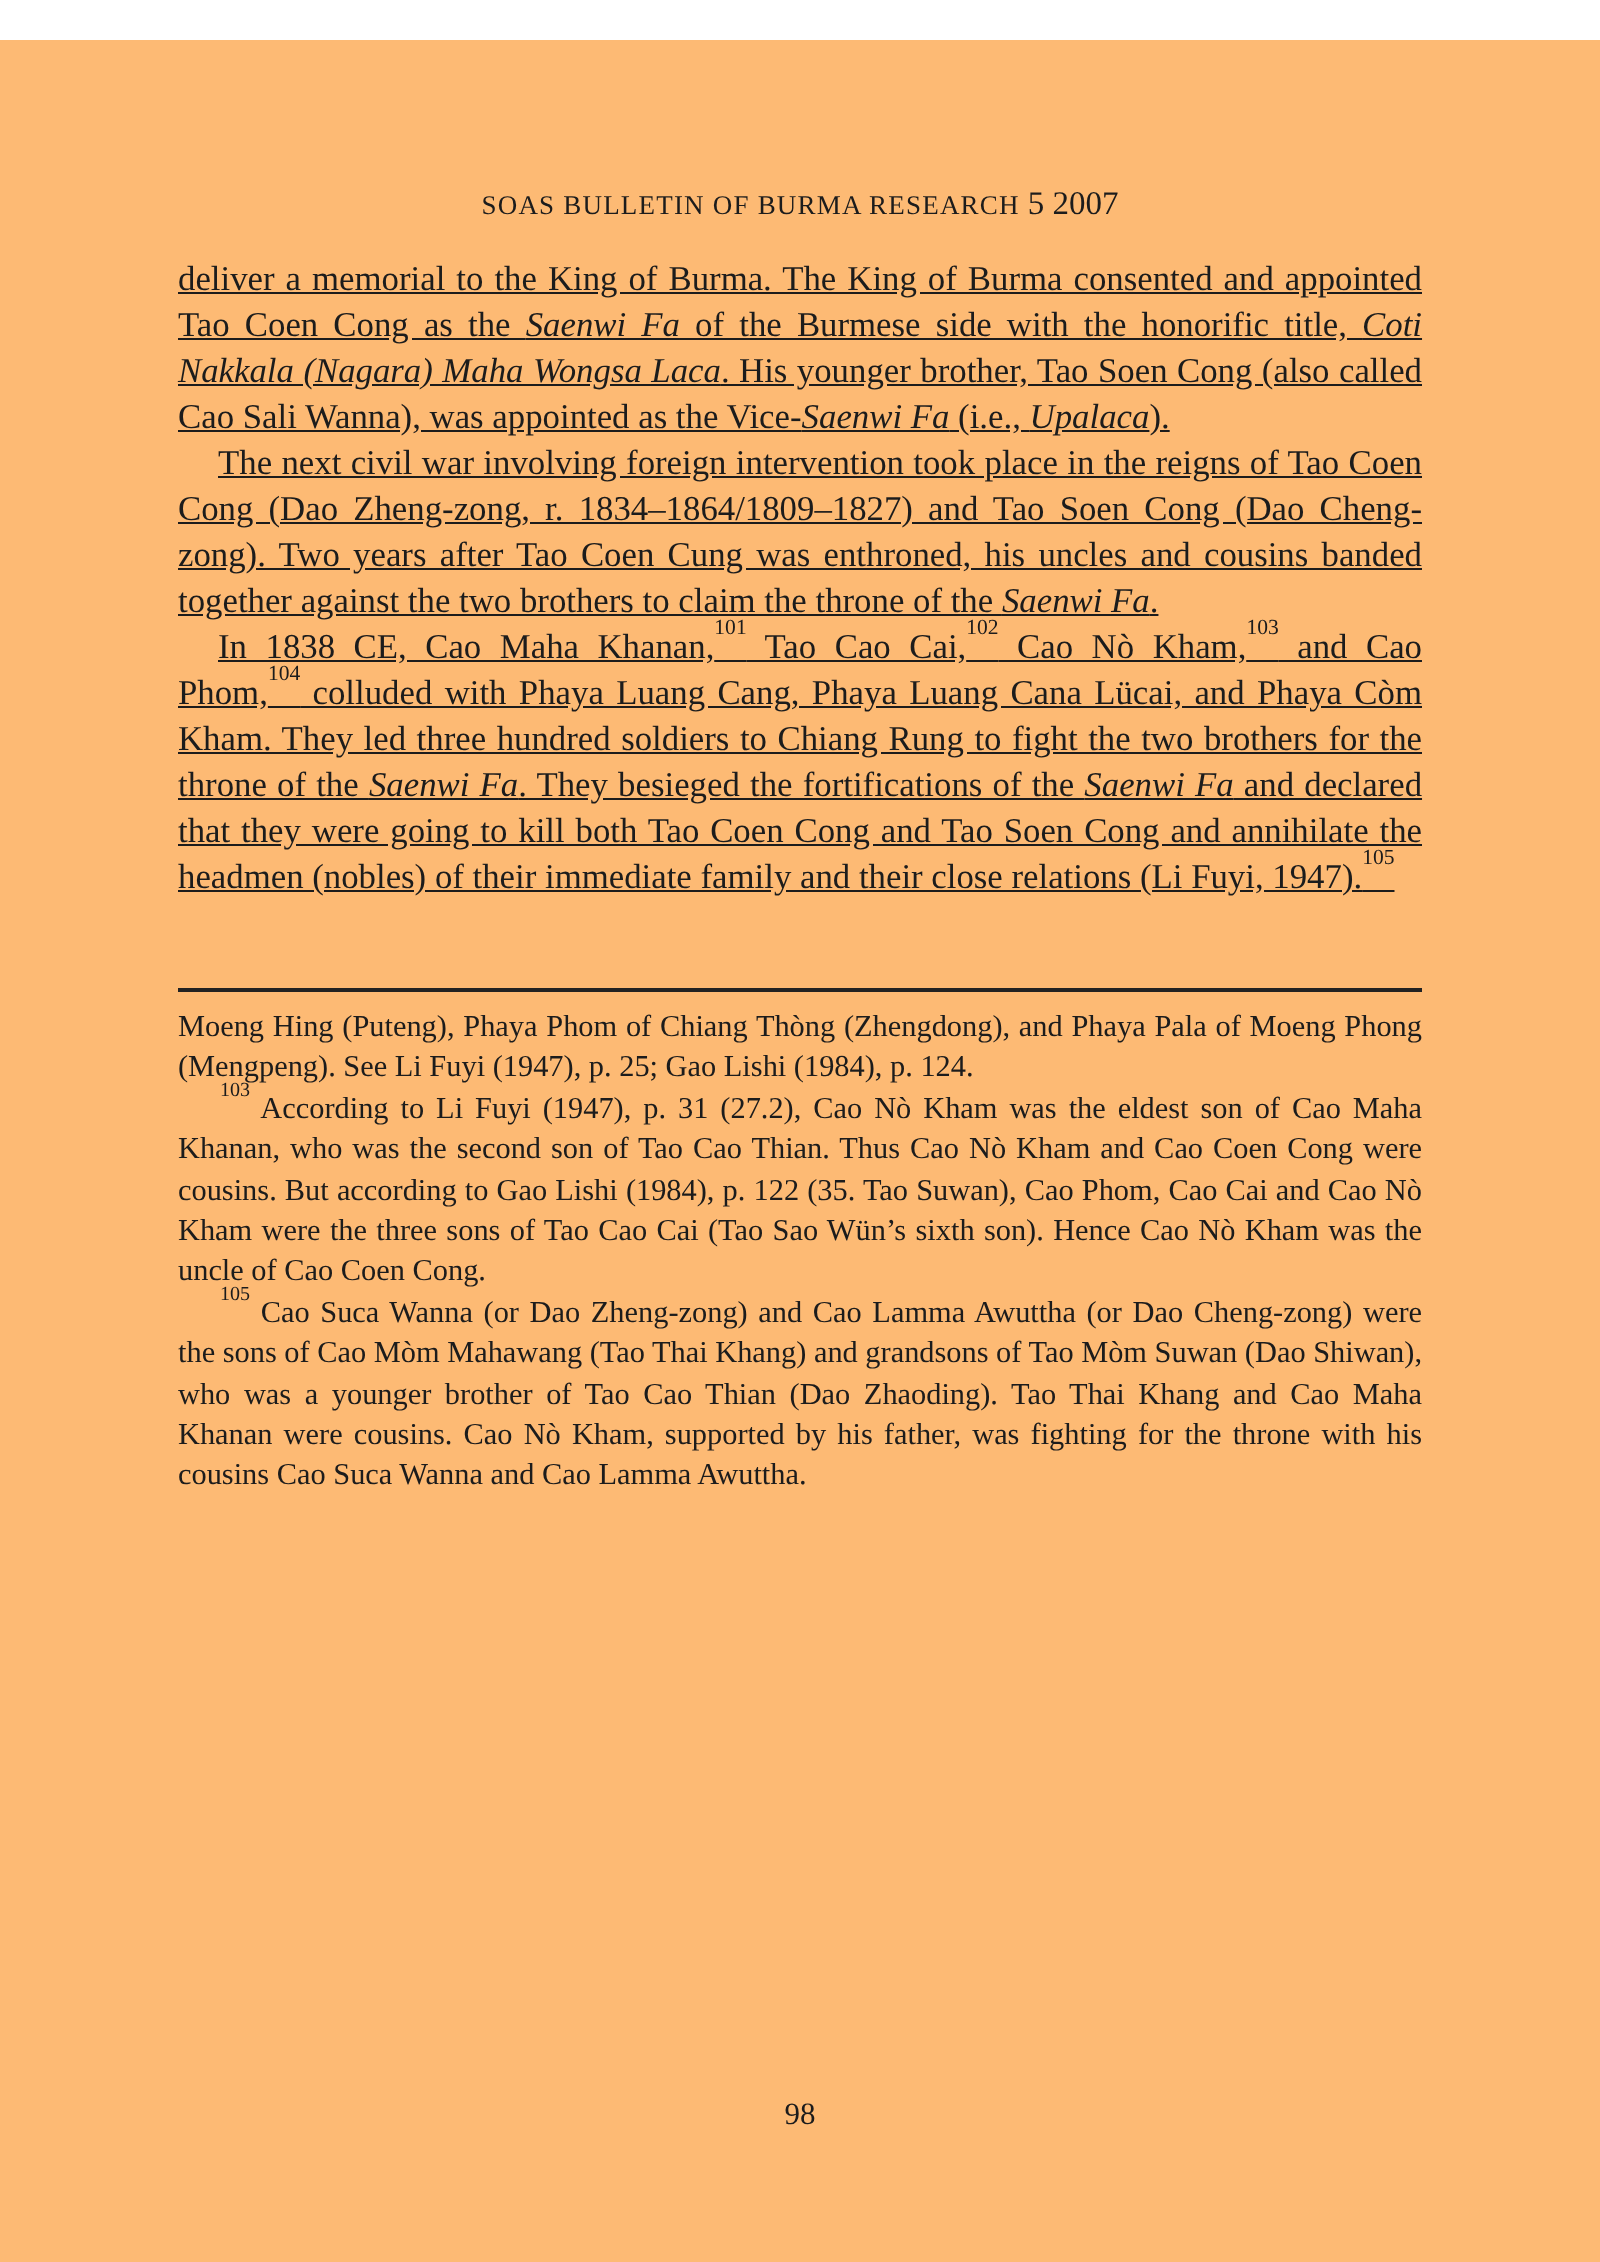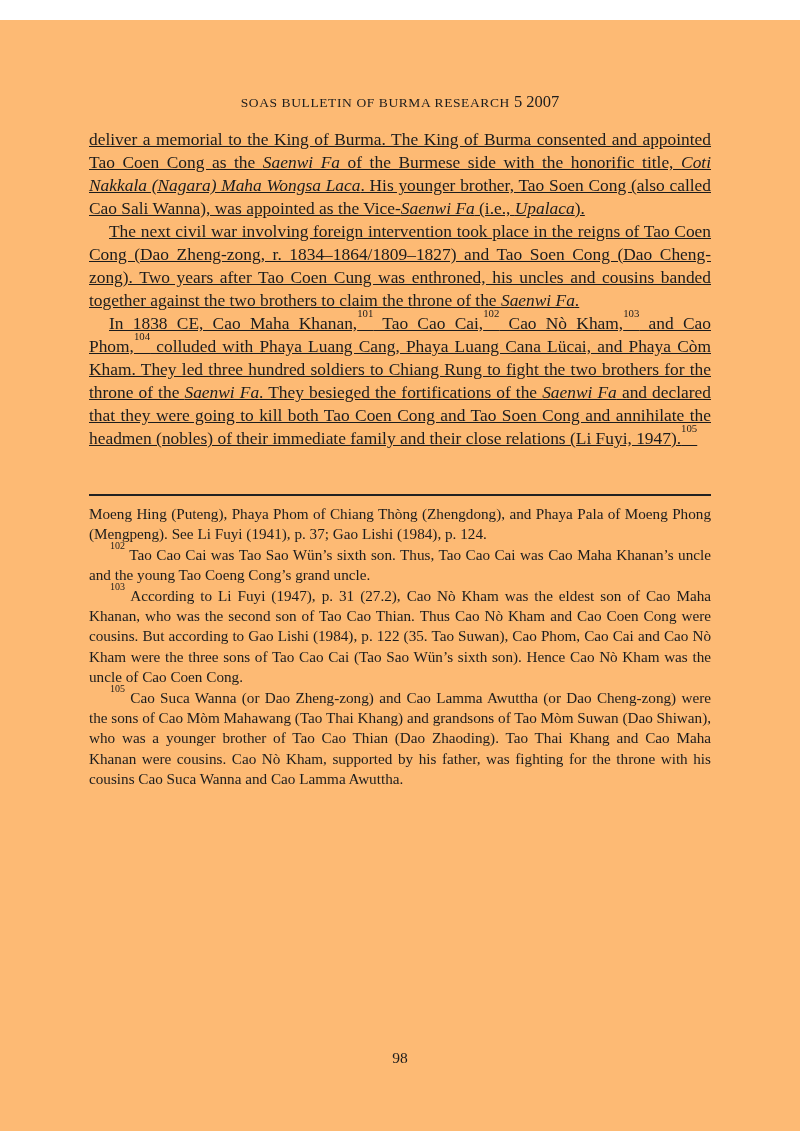--- a/index.html
+++ b/index.html
@@ -89,22 +89,21 @@
 
     <div class="body-text">
         <p><span>deliver a memorial to the King of Burma. The King of Burma consented and appointed Tao Coen Cong as the </span><i>Saenwi Fa</i><span> of the Burmese side with the honorific title, </span><i>Coti Nakkala (Nagara) Maha Wongsa Laca</i><span>. His younger brother, Tao Soen Cong (also called Cao Sali Wanna), was appointed as the Vice-</span><i>Saenwi Fa</i><span> (i.e., </span><i>Upalaca</i><span>).</span></p>
         <p class="indent"><span>The next civil war involving foreign intervention took place in the reigns of Tao Coen Cong (Dao Zheng-zong, r. 1834–1864/1809–1827) and Tao Soen Cong (Dao Cheng-zong). Two years after Tao Coen Cung was enthroned, his uncles and cousins banded together against the two brothers to claim the throne of the </span><i>Saenwi Fa</i><span>.</span></p>
         <p class="indent"><span>In 1838 CE, Cao Maha Khanan,</span><sup class="fn-ref">101</sup><span> Tao Cao Cai,</span><sup class="fn-ref">102</sup><span> Cao Nò Kham,</span><sup class="fn-ref">103</sup><span> and Cao Phom,</span><sup class="fn-ref">104</sup><span> colluded with Phaya Luang Cang, Phaya Luang Cana Lücai, and Phaya Còm Kham. They led three hundred soldiers to Chiang Rung to fight the two brothers for the throne of the </span><i>Saenwi Fa</i><span>. They besieged the fortifications of the </span><i>Saenwi Fa</i><span> and declared that they were going to kill both Tao Coen Cong and Tao Soen Cong and annihilate the headmen (nobles) of their immediate family and their close relations (Li Fuyi, 1947).</span><sup class="fn-ref">105</sup></p>
       </div>
 
     <hr class="footnote-separator">
 
     <div class="footnotes">
-        <p><span>Moeng Hing (Puteng), Phaya Phom of Chiang Thòng (Zhengdong), and Phaya Pala of Moeng Phong (Mengpeng). See Li Fuyi (1941), p. 37; Gao Lishi (1984), p. 124.</span></p>
-        <p class="indent"><sup class="fn-marker">102</sup><span> Tao Cao Cai was Tao Sao Wün’s sixth son. Thus, Tao Cao Cai was Cao Maha Khanan’s uncle and the young Tao Coeng Cong’s grand uncle.</span></p>
+        <p><span>Moeng Hing (Puteng), Phaya Phom of Chiang Thòng (Zhengdong), and Phaya Pala of Moeng Phong (Mengpeng). See Li Fuyi (1947), p. 25; Gao Lishi (1984), p. 124.</span></p>
         <p class="indent"><sup class="fn-marker">103</sup><span> According to Li Fuyi (1947), p. 31 (27.2), Cao Nò Kham was the eldest son of Cao Maha Khanan, who was the second son of Tao Cao Thian. Thus Cao Nò Kham and Cao Coen Cong were cousins. But according to Gao Lishi (1984), p. 122 (35. Tao Suwan), Cao Phom, Cao Cai and Cao Nò Kham were the three sons of Tao Cao Cai (Tao Sao Wün’s sixth son). Hence Cao Nò Kham was the uncle of Cao Coen Cong.</span></p>
         <p class="indent"><sup class="fn-marker">105</sup><span> Cao Suca Wanna (or Dao Zheng-zong) and Cao Lamma Awuttha (or Dao Cheng-zong) were the sons of Cao Mòm Mahawang (Tao Thai Khang) and grandsons of Tao Mòm Suwan (Dao Shiwan), who was a younger brother of Tao Cao Thian (Dao Zhaoding). Tao Thai Khang and Cao Maha Khanan were cousins. Cao Nò Kham, supported by his father, was fighting for the throne with his cousins Cao Suca Wanna and Cao Lamma Awuttha.</span></p>
       </div>
 
   </div>
 
   <div class="page-number">98</div>
 </div>
 
 </body></html>

